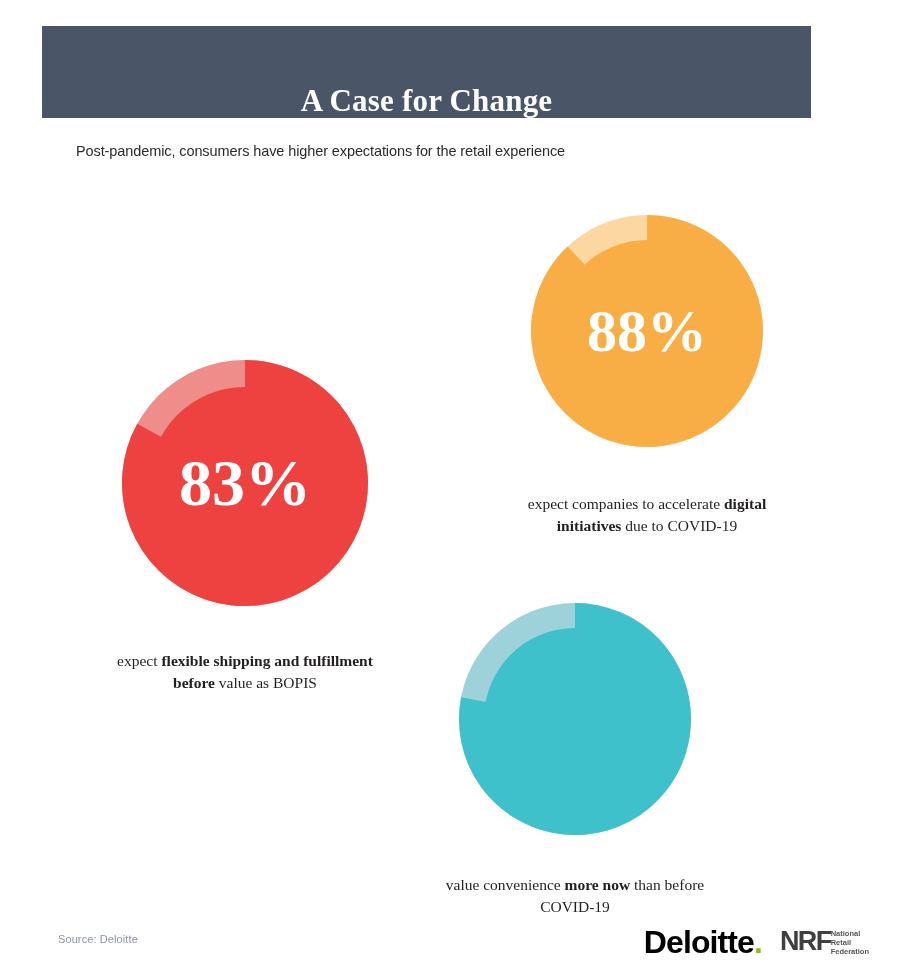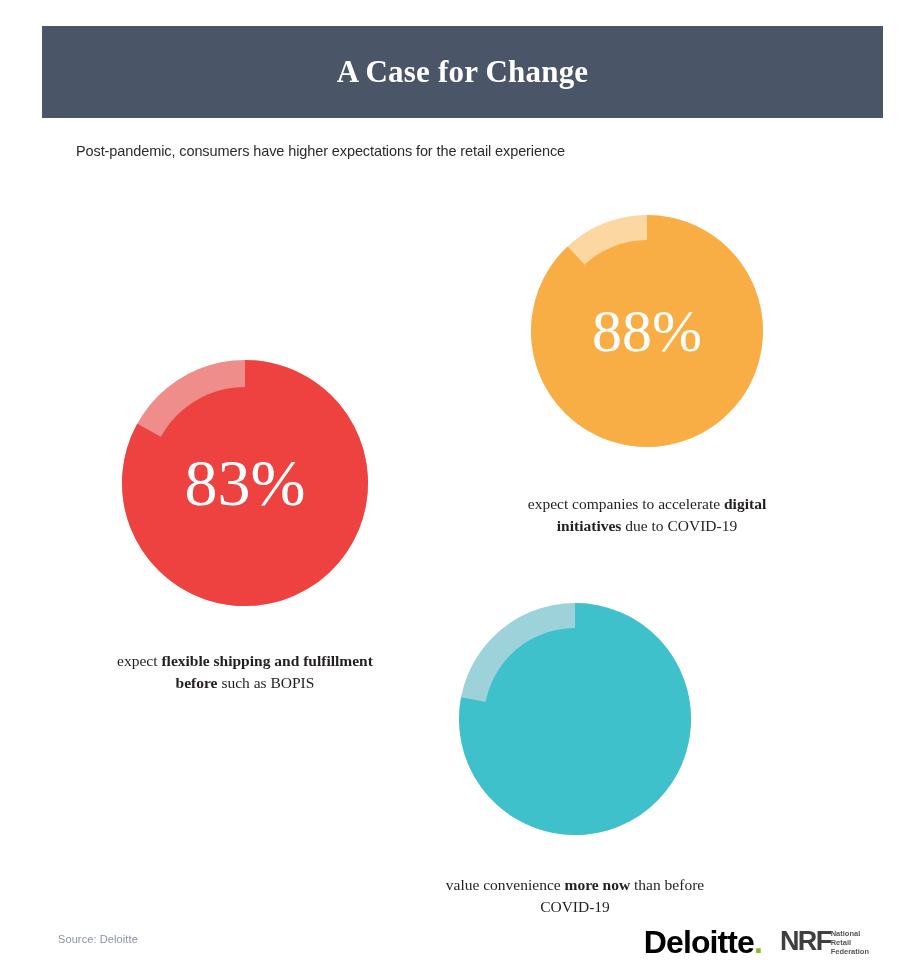--- a/index.html
+++ b/index.html
@@ -13,25 +13,25 @@
     position: relative;
     font-family: "Liberation Sans", sans-serif;
     overflow: hidden;
   }
 
   
   .header-band {
     position: absolute;
     left: 42px;
     top: 26px;
-    width: 841px;
+    width: 769px;
     height: 92px;
     background: #4a5568;
     display: flex;
-    align-items: center;
+    align-items: flex-end;
     justify-content: center;
   }
   .header-title {
     color: #ffffff;
     font-family: "Liberation Serif", "DejaVu Serif", serif;
     font-weight: bold;
     font-size: 31px;
     letter-spacing: 0.2px;
     text-align: center;
     line-height: 1.1;
@@ -60,21 +60,21 @@
   }
   .donut-value {
     position: absolute;
     left: 0;
     right: 0;
     top: 50%;
     transform: translateY(-50%);
     text-align: center;
     color: #ffffff;
     font-family: "Liberation Serif", "DejaVu Serif", serif;
-    font-weight: normal;
+    font-weight: bold;
     line-height: 1;
     pointer-events: none;
   }
   .caption {
     font-family: "Liberation Serif", "DejaVu Serif", serif;
     font-size: 15.5px;
     color: #231f20;
     text-align: center;
     line-height: 1.42;
   }
@@ -150,21 +150,21 @@
 <div class="donut-block" id="block-red">
   <div class="donut-wrap">
     <svg width="302" height="302" viewBox="0 0 302 302">
       <circle cx="151" cy="151" r="123" fill="#ef8d8b"></circle>
       <path id="arc-red" fill="#ee4240" d="M 151 151 L 151 28 A 123 123 0 1 1 43.21427835460476 91.74429808548906 Z"></path>
       <circle cx="151" cy="151" r="96" fill="#ee4240"></circle>
     </svg>
     <div class="donut-value">83%</div>
   </div>
   <div class="caption">
-    <span>expect </span><b>flexible shipping and fulfillment before</b><span> such as BOPIS</span>
+    <span>expect </span><b>flexible shipping and fulfillment before</b><span> value as BOPIS</span>
   </div>
 </div>
 
 <div class="donut-block" id="block-orange">
   <div class="donut-wrap">
     <svg width="282" height="282" viewBox="0 0 282 282">
       <circle cx="141" cy="141" r="116" fill="#fcd7a1"></circle>
       <path id="arc-orange" fill="#f9ae45" d="M 141 141 L 141 25 A 116 116 0 1 1 61.59253571227208 56.4396392191163 Z"></path>
       <circle cx="141" cy="141" r="91" fill="#f9ae45"></circle>
     </svg>

